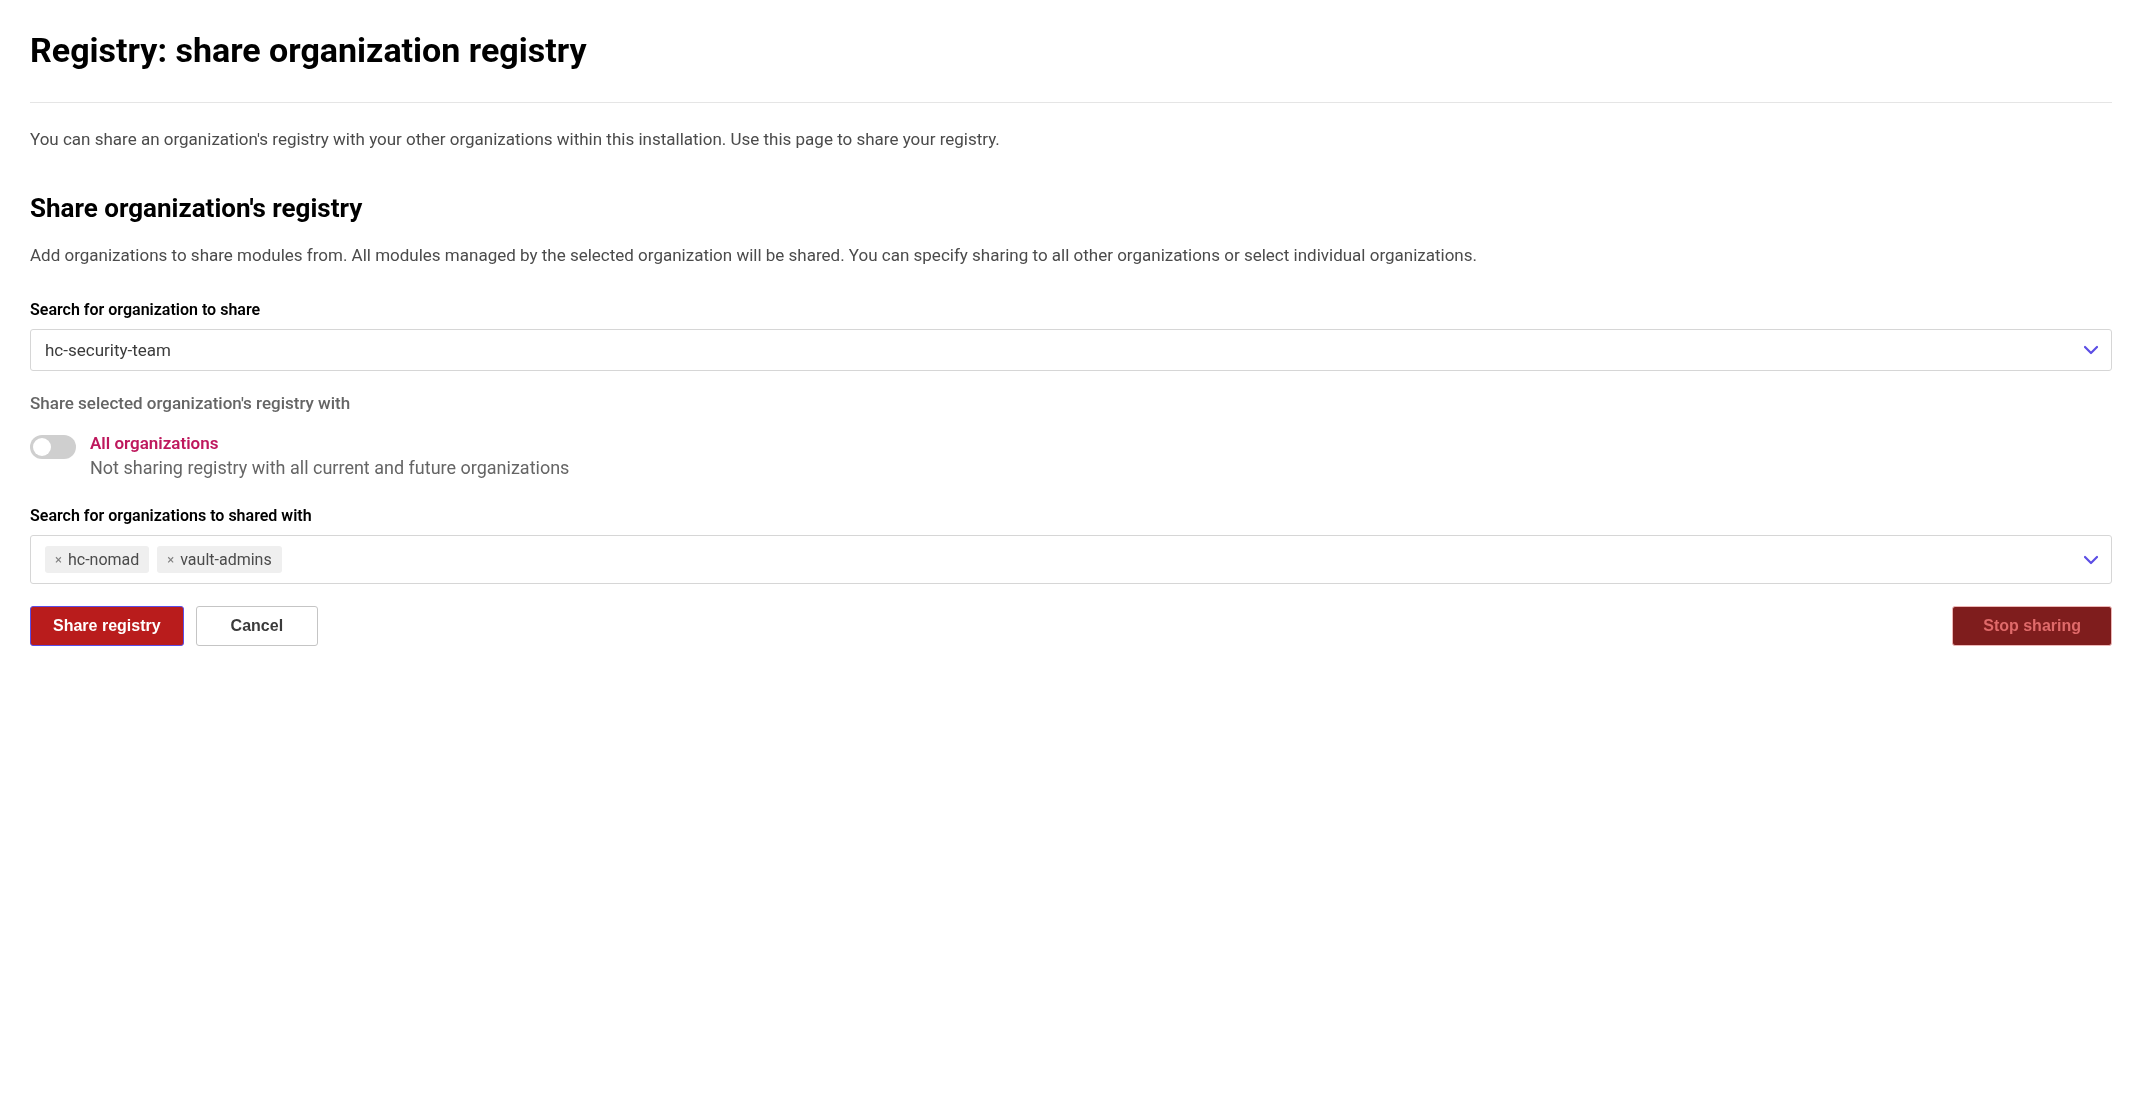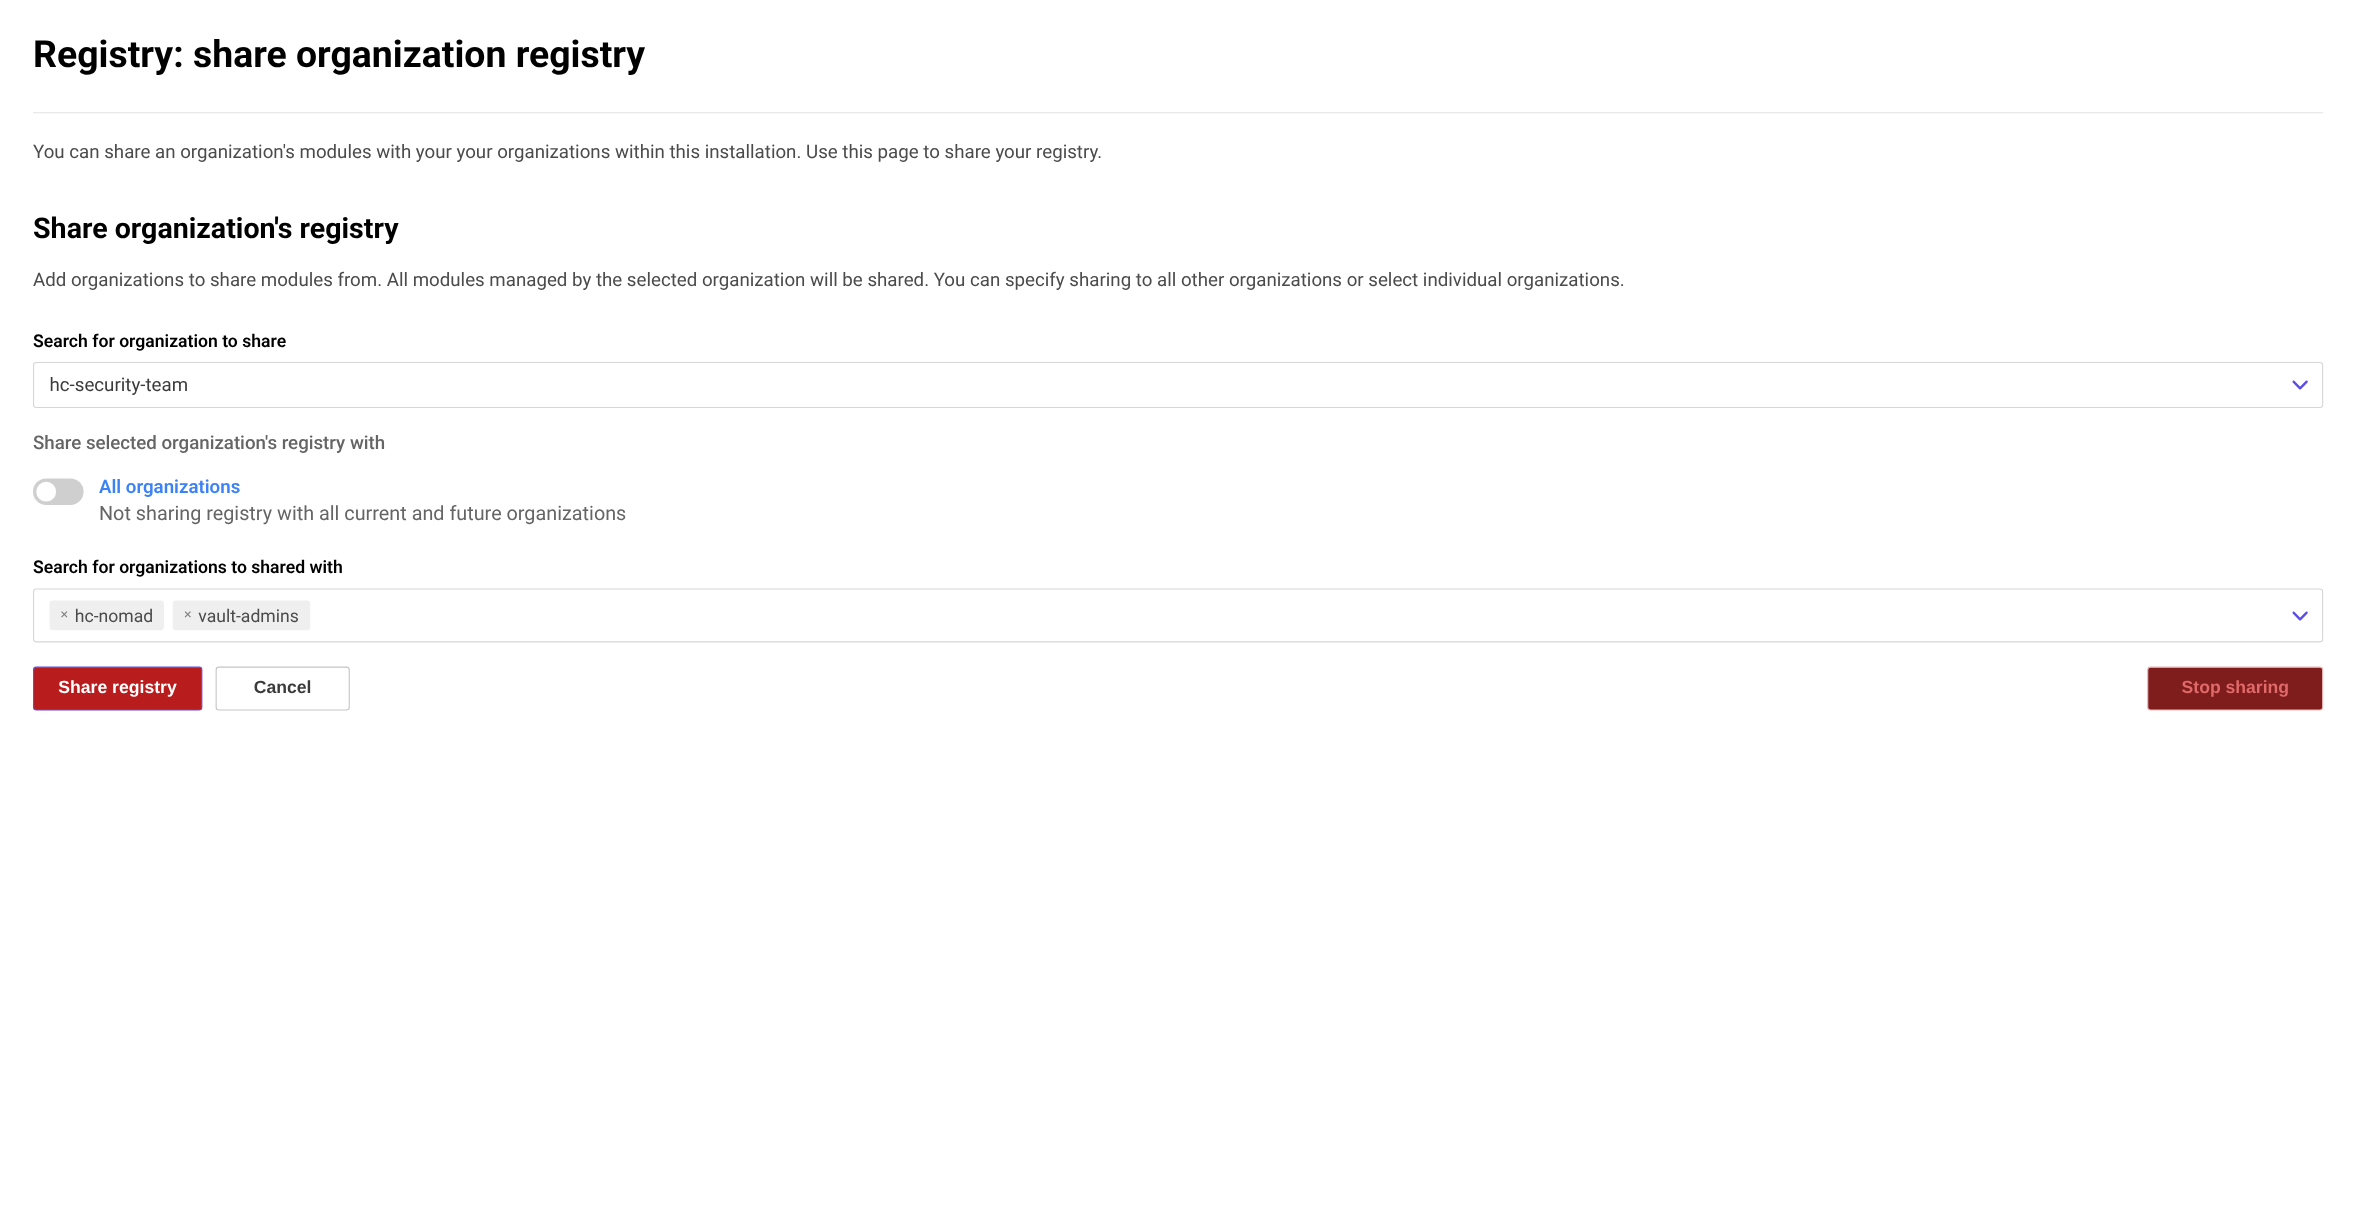--- a/index.html
+++ b/index.html
@@ -109,21 +109,21 @@
       background: #ffffff;
       border-radius: 50%;
     }
     .toggle-text {
       display: flex;
       flex-direction: column;
     }
     .toggle-title {
       font-size: 17px;
       font-weight: 600;
-      color: #3b82f6;
+      color: #be185d;
       margin-bottom: 4px;
     }
     .toggle-subtitle {
       font-size: 18px;
       color: #656565;
     }
     .tags-wrapper {
       display: flex;
       gap: 8px;
       flex-wrap: wrap;
@@ -178,21 +178,21 @@
       margin-left: auto;
       padding-left: 30px;
       padding-right: 30px;
     }
   </style>
 </head>
 <body>
 
 <h1 class="page-title">Registry: share organization registry</h1>
 
-<p class="page-description">You can share an organization's modules with your your organizations within this installation. Use this page to share your registry.</p>
+<p class="page-description">You can share an organization's registry with your other organizations within this installation. Use this page to share your registry.</p>
 
 <h2 class="section-heading">Share organization's registry</h2>
 
 <p class="section-description">Add organizations to share modules from. All modules managed by the selected organization will be shared. You can specify sharing to all other organizations or select individual organizations.</p>
 
 <label class="field-label">Search for organization to share</label>
 <div class="select-wrapper">
   <div class="select-input">
     <span>hc-security-team</span>
   </div>

